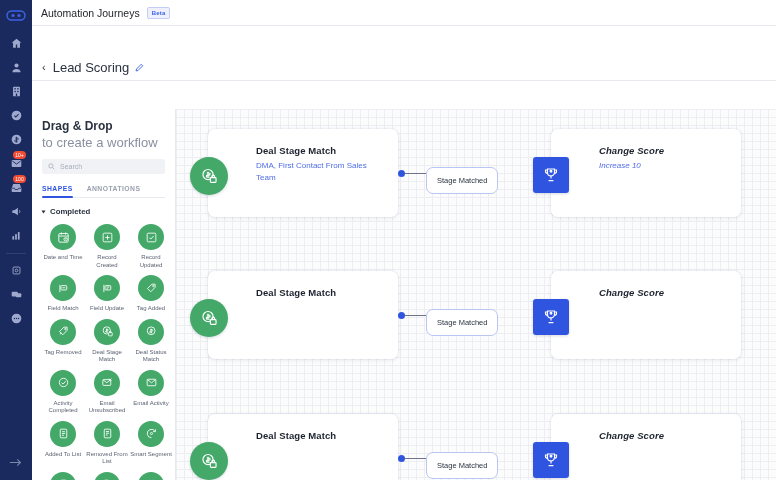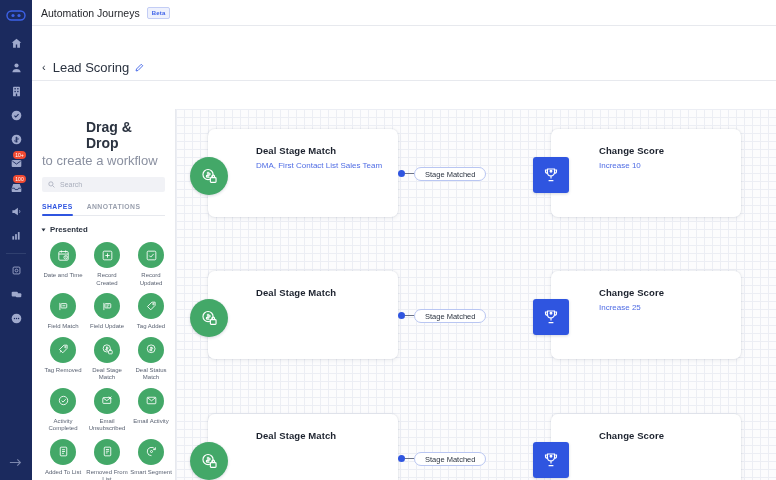--- a/index.html
+++ b/index.html
@@ -89,21 +89,21 @@
   .body-wrap { flex: 1 1 auto; display: flex; min-height: 0; }
 
   .panel {
     width: 144px; flex: 0 0 144px;
     background: #fff;
     border-right: 1px solid #e7e9ee;
     padding: 10px 10px 0 10px;
     overflow: hidden;
     position: relative;
   }
-  .panel-title { font-size: 14px; font-weight: 700; color: #2b3340; margin-left: 44px; }
+  .panel-title { font-size: 12px; font-weight: 700; color: #2b3340; }
   .panel-sub { font-size: 13px; color: #8a90a0; margin-top: 2px; }
   .search-box {
     margin-top: 9px;
     height: 15px;
     background: #f1f2f6;
     border-radius: 2px;
     display: flex; align-items: center;
     padding: 0 6px;
   }
   .search-ph { font-size: 7px; color: #a8adbb; margin-left: 5px; }
@@ -159,21 +159,21 @@
     overflow: hidden;
   }
   .flow-row { position: absolute; left: 0; right: 0; height: 100px; }
   .node-card {
     position: absolute;
     background: #fff;
     border-radius: 7px;
     box-shadow: 0 1px 4px rgba(35,45,80,.10), 0 0 0 1px rgba(35,45,80,.035);
   }
   .trigger-card { left: 32px; top: 6px; width: 190px; height: 88px; }
-  .action-card { left: 375px; top: 6px; width: 190px; height: 88px; }
+  .action-card { left: 375px; top: 6px; width: 190px; height: 88px; font-style: italic; }
   .trigger-badge {
     position: absolute; left: -18px; top: 28px;
     width: 38px; height: 38px; border-radius: 50%;
     background: #43a868;
     display: flex; align-items: center; justify-content: center;
     box-shadow: 0 1px 3px rgba(35,45,80,.18);
   }
   .action-badge {
     position: absolute; left: -18px; top: 28px;
     width: 36px; height: 36px; border-radius: 3px;
@@ -186,22 +186,22 @@
   .card-sub { margin-top: 4px; font-size: 8px; line-height: 12px; color: #4f6ce4; }
 
   .connector { position: absolute; top: 44px; left: 222px; width: 155px; height: 14px; }
   .conn-dot {
     position: absolute; left: 0; top: 3px;
     width: 7px; height: 7px; border-radius: 50%;
     background: #2f55e0;
   }
   .conn-line-a { position: absolute; left: 7px; top: 6px; width: 22px; height: 1px; background: #6d7489; }
   .conn-pill {
-    position: absolute; left: 16px; top: 0;
-    height: 14px;
+    position: absolute; left: 28px; top: 0;
+    height: 27px;
     border: 1px solid #b9c6f2;
     background: #fff;
     border-radius: 7px;
     padding: 0 10px;
     display: flex; align-items: center;
     font-size: 7.5px; color: #2b3340;
     white-space: nowrap;
   }
   .conn-line-b { position: absolute; right: 0; top: 6px; width: 20px; height: 1px; background: #6d7489; }
   .conn-arrow {
@@ -349,21 +349,21 @@
           <span class="search-ph">Search</span>
         </div>
 
         <div class="tabs">
           <div class="tab active">SHAPES</div>
           <div class="tab">ANNOTATIONS</div>
         </div>
 
         <div class="group-head">
           <span class="caret"></span>
-          <span>Presented</span>
+          <span>Completed</span>
         </div>
 
         <div class="shape-grid">
 
           <div class="shape">
             <span class="shape-circle">
               <svg width="13" height="13" viewBox="0 0 18 18" fill="none" stroke="#fff" stroke-width="1.2">
                   <rect x="2.5" y="3.5" width="13" height="12" rx="1.5"></rect>
                   <path d="M2.5 7h13M6 2v3M12 2v3"></path>
                   <circle cx="12" cy="11.5" r="2.4" fill="#43a868"></circle>
@@ -561,21 +561,21 @@
             <div class="trigger-badge">
               <svg width="19" height="19" viewBox="0 0 18 18" fill="none" stroke="#fff" stroke-width="1.1">
                   <circle cx="7.6" cy="7.2" r="4.8"></circle>
                   <path d="M7.6 4.6v5.2M6.4 5.7h2.2a1 1 0 010 2H7a1 1 0 000 2h2.2"></path>
                   <rect x="9.8" y="10" width="5.4" height="4.6" rx=".8" fill="#43a868"></rect>
                   <path d="M11.2 10v-1a1.3 1.3 0 012.6 0v1"></path>
                 </svg>
             </div>
             <div class="card-text">
               <div class="card-title">Deal Stage Match</div>
-              <div class="card-sub">DMA, First Contact List Sales Team</div>
+              <div class="card-sub">DMA, First Contact From Sales Team</div>
             </div>
           </div>
 
           <div class="connector">
             <span class="conn-dot"></span>
             <span class="conn-line-a"></span>
             <span class="conn-pill">Stage Matched</span>
             <span class="conn-line-b"></span>
             <span class="conn-arrow"></span>
           </div>
@@ -623,21 +623,20 @@
             <div class="action-badge">
               <svg width="18" height="18" viewBox="0 0 18 18" fill="none" stroke="#fff" stroke-width="1.15">
                   <path d="M5.5 3h7v3.4a3.5 3.5 0 01-7 0z"></path>
                   <path d="M5.5 4h-2v1.2a2 2 0 002 2M12.5 4h2v1.2a2 2 0 01-2 2"></path>
                   <path d="M9 9.9v2.6M6.6 14.6h4.8"></path>
                   <circle cx="9" cy="5.2" r=".9" fill="#fff"></circle>
                 </svg>
             </div>
             <div class="card-text">
               <div class="card-title">Change Score</div>
-              <div class="card-sub">Increase 25</div>
             </div>
           </div>
         </div>
 
         <div class="flow-row" style="top:299px;">
           <div class="node-card trigger-card">
             <div class="trigger-badge">
               <svg width="19" height="19" viewBox="0 0 18 18" fill="none" stroke="#fff" stroke-width="1.1">
                   <circle cx="7.6" cy="7.2" r="4.8"></circle>
                   <path d="M7.6 4.6v5.2M6.4 5.7h2.2a1 1 0 010 2H7a1 1 0 000 2h2.2"></path>

